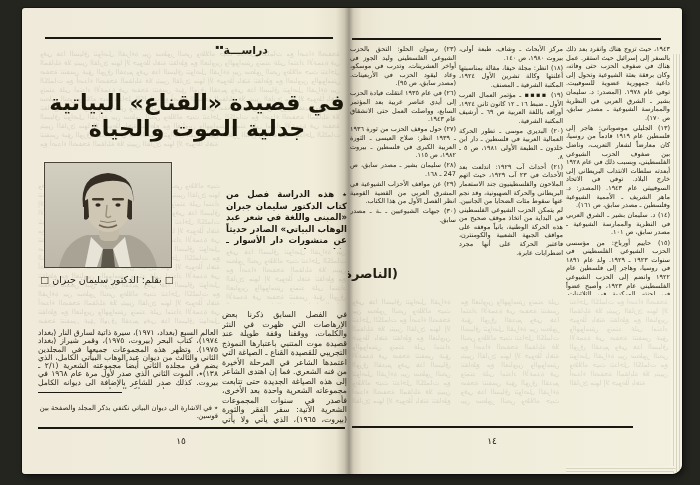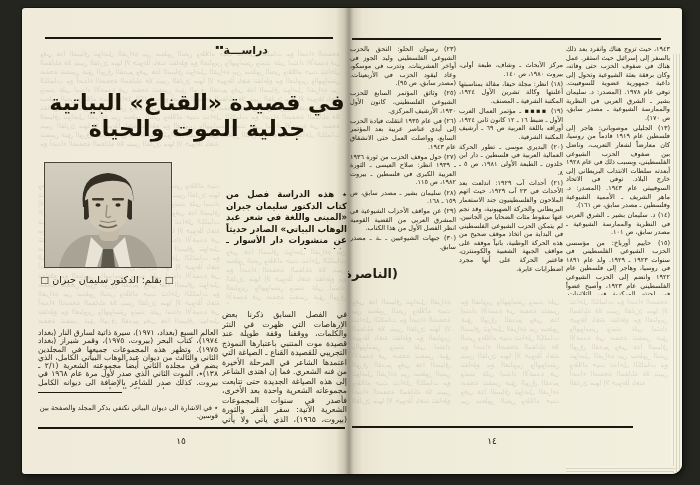--- a/index.html
+++ b/index.html
@@ -135,35 +135,34 @@
 
   <div class="rule" style="left:330px;top:30px;width:309px;height:1.5px;"></div>
 
   <div class="txt endnotes" style="left:544px;top:37px;width:104px;height:250px;">
       <p class="note-item">١٩٤٣، حيث تزوج هناك وانفرد بعد ذلك بالسفر إلى إسرائيل حيث استقر. عمل هناك في صفوف الحزب حتى وفاته، وكان برفقة بعثة الشيوعية وتحول إلى داعية جمهورية عضوية للسوفييت. توفي عام ١٩٧٨. (المصدر: د. سليمان بشير ـ الشرق العربي في النظرية والممارسة الشيوعية ـ مصدر سابق، ص ١٧٠).</p>
       <p class="note-item">(١٣) الجليلي موصوباني: هاجر إلى فلسطين عام ١٩١٩ قادماً من روسيا، كان معارضاً لشعار التعريب، وناضل بين صفوف الحزب الشيوعي الفلسطيني، وبسبب ذلك في عام ١٩٢٨ أبعدته سلطات الانتداب البريطاني إلى خارج البلاد. توفي في الاتحاد السوفييتي عام ١٩٤٣. (المصدر: د. ماهر الشريف ـ الأممية الشيوعية وفلسطين ـ مصدر سابق، ص ١٦١).</p>
       <p class="note-item">(١٤) د. سليمان بشير ـ الشرق العربي في النظرية والممارسة الشيوعية ـ مصدر سابق، ص ١٠١.</p>
       <p class="note-item">(١٥) حاييم أورباخ: من مؤسسي الحزب الشيوعي الفلسطيني في سنوات ١٩٢٣ ـ ١٩٢٩. ولد عام ١٨٩١ في روسيا، وهاجر إلى فلسطين عام ١٩٢٢ وانضم إلى الحزب الشيوعي الفلسطيني عام ١٩٢٣، وأصبح عضواً في لجنته المركزية في الثلاثينات. اعتقل في حملة التطهير عام ١٩٣٦، وفي جلسات التحقيق اعترف بالإشراف المباشر للحزب الشيوعي السوفييتي. أعدم بتاريخ ١٩٣٨/٢/١٨. (المصدر: م. قادري).</p>
     </div>
 
-  <div class="txt endnotes" style="left:437px;top:37px;width:104px;height:214px;margin-top:16px;">
+  <div class="txt endnotes" style="left:437px;top:37px;width:104px;height:214px;">
       <p class="note-item">مركز الأبحاث ـ وشاف، طبعة أولى، بيروت ١٩٨٠، ص ١٤٠.</p>
       <p class="note-item">(١٨) انظر: مجلة حيفا، مقالة بمناسبتها أعلنتها وكالة تشرين الأول ١٩٢٤، المكتبة الشرقية ـ المصنف.</p>
       <p class="note-item">(١٩) ▪▪▪▪ ـ مؤتمر العمال العرب الأول ـ ضبط ١٦ ـ ١٢ كانون ثاني ١٩٢٤، أوراقه باللغة العربية ص ٦٩ ـ أرشيف المكتبة الشرقية.</p>
       <p class="note-item">(٢٠) البديري موسى ـ تطور الحركة العمالية العربية في فلسطين ـ دار ابن خلدون ـ الطبعة الأولى ١٩٨١، ص ٥ ـ ٨.</p>
       <p class="note-item">(٢١) أحداث آب ١٩٢٩: اندلعت بعد الأحداث في ٢٣ آب ١٩٢٩، حيث اتهم الملاحون والفلسطينيون جند الاستعمار البريطاني والحركة الصهيونية، وقد نجم عنها سقوط مئات الضحايا من الجانبين. لم يتمكن الحزب الشيوعي الفلسطيني في البداية من اتخاذ موقف صحيح من هذه الحركة الوطنية، بانياً موقفه على مواقف الجبهة الشعبية والكومنترن، فاعتبر الحركة على أنها مجرد اضطرابات عابرة.</p>
       <p class="note-item">(٢٢) توجيهات الكومنترن حول تعريب الحزب، في الاجتماع الذي عقد عام ١٩٣٠، الأرشيف المركزي.</p>
     </div>
 
   <div class="txt endnotes" style="left:328px;top:37px;width:106px;height:220px;">
       <p class="note-item">(٢٣) رضوان الحلو: التحق بالحزب الشيوعي الفلسطيني وليد الجوز في أواخر العشرينات، وتدرب في موسكو، وعاد ليقود الحزب في الأربعينات. (مصدر سابق، ص ٩٥).</p>
-      <p class="note-item">(٢٥) وثائق المؤتمر السابع للحزب الشيوعي الفلسطيني، كانون الأول ١٩٣٠، الأرشيف المركزي.</p>
       <p class="note-item">(٢٦) في عام ١٩٣٥ انتقلت قيادة الحزب إلى أيدي عناصر عربية بعد المؤتمر السابع، وواصلت العمل حتى الانشقاق عام ١٩٤٣.</p>
       <p class="note-item">(٢٧) حول موقف الحزب من ثورة ١٩٣٦ ـ ١٩٣٩ انظر: صلاح العيسى ـ الثورة العربية الكبرى في فلسطين ـ بيروت ١٩٨٢، ص ١١٥.</p>
-      <p class="note-item">(٢٨) سليمان بشير ـ مصدر سابق، ص ١٥٩ ـ ١٦٨.</p>
+      <p class="note-item">(٢٨) سليمان بشير ـ مصدر سابق، ص 247 ـ ١٦٨.</p>
       <p class="note-item">(٢٩) عن مواقف الأحزاب الشيوعية في المشرق العربي من القضية القومية انظر الفصل الأول من هذا الكتاب.</p>
       <p class="note-item">(٣٠) جبهات الشيوعيين ـ ـة ـ مصدر سابق.</p>
     </div>
 
   <div class="txt signature" style="left:326px;top:258px;width:50px;">(الناصرة)</div>
 
   <div class="rule" style="left:330px;top:418px;width:281px;height:1.5px;"></div>
 
   <div class="txt pagenum" style="left:455px;top:428px;width:30px;">١٤</div>
 

